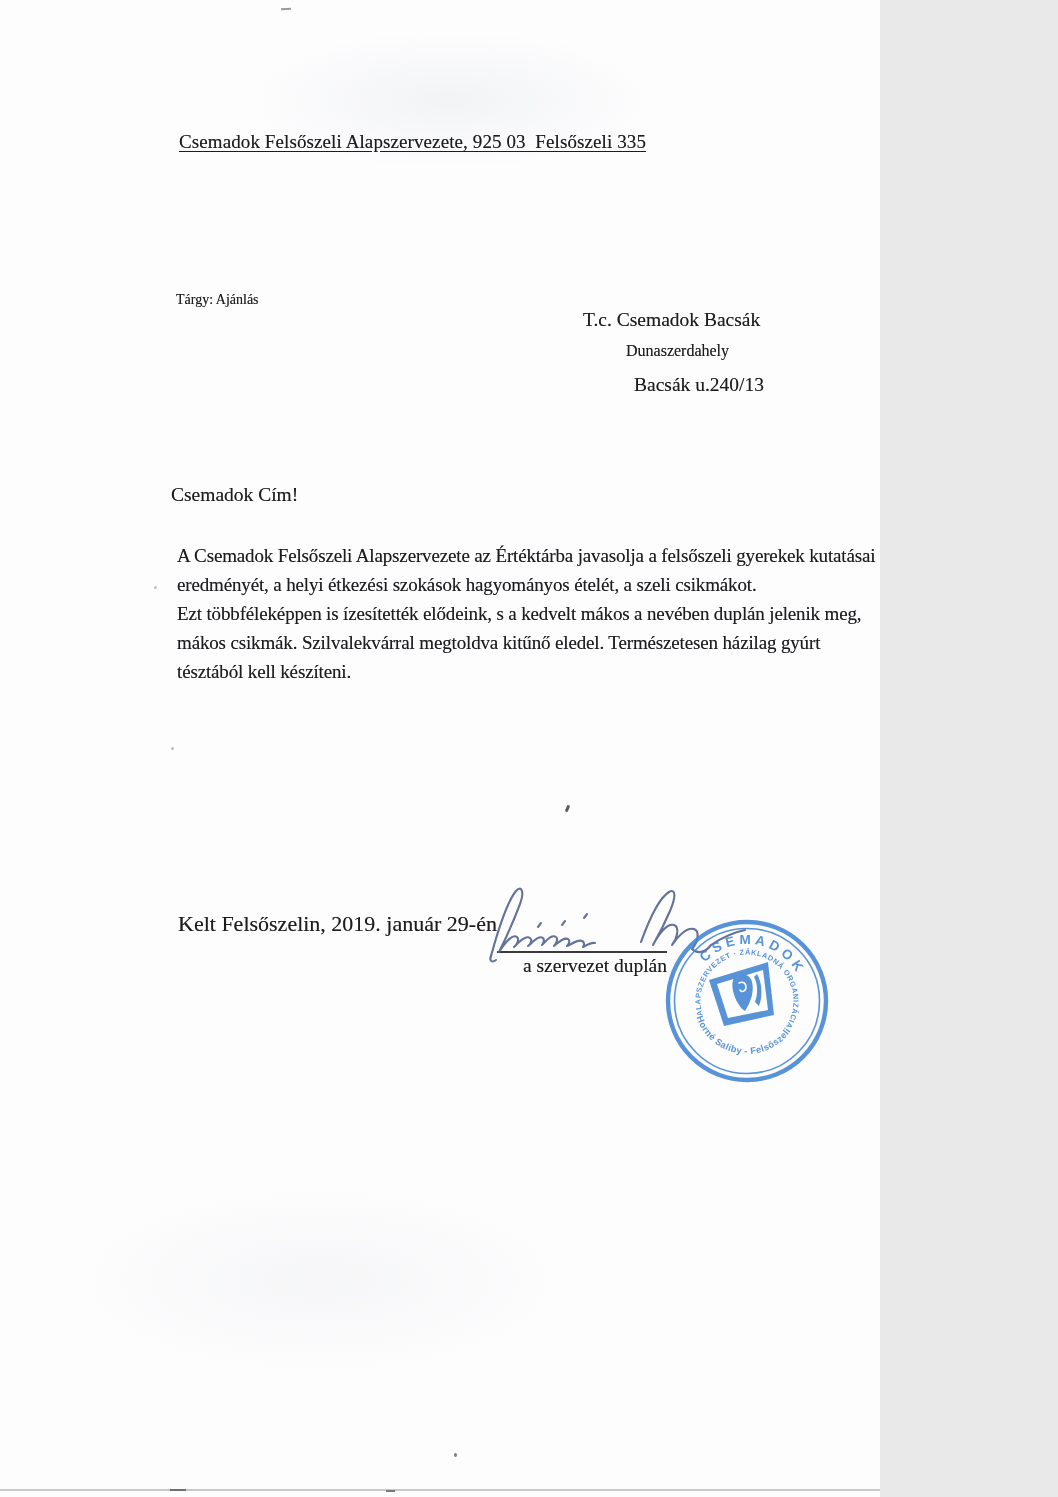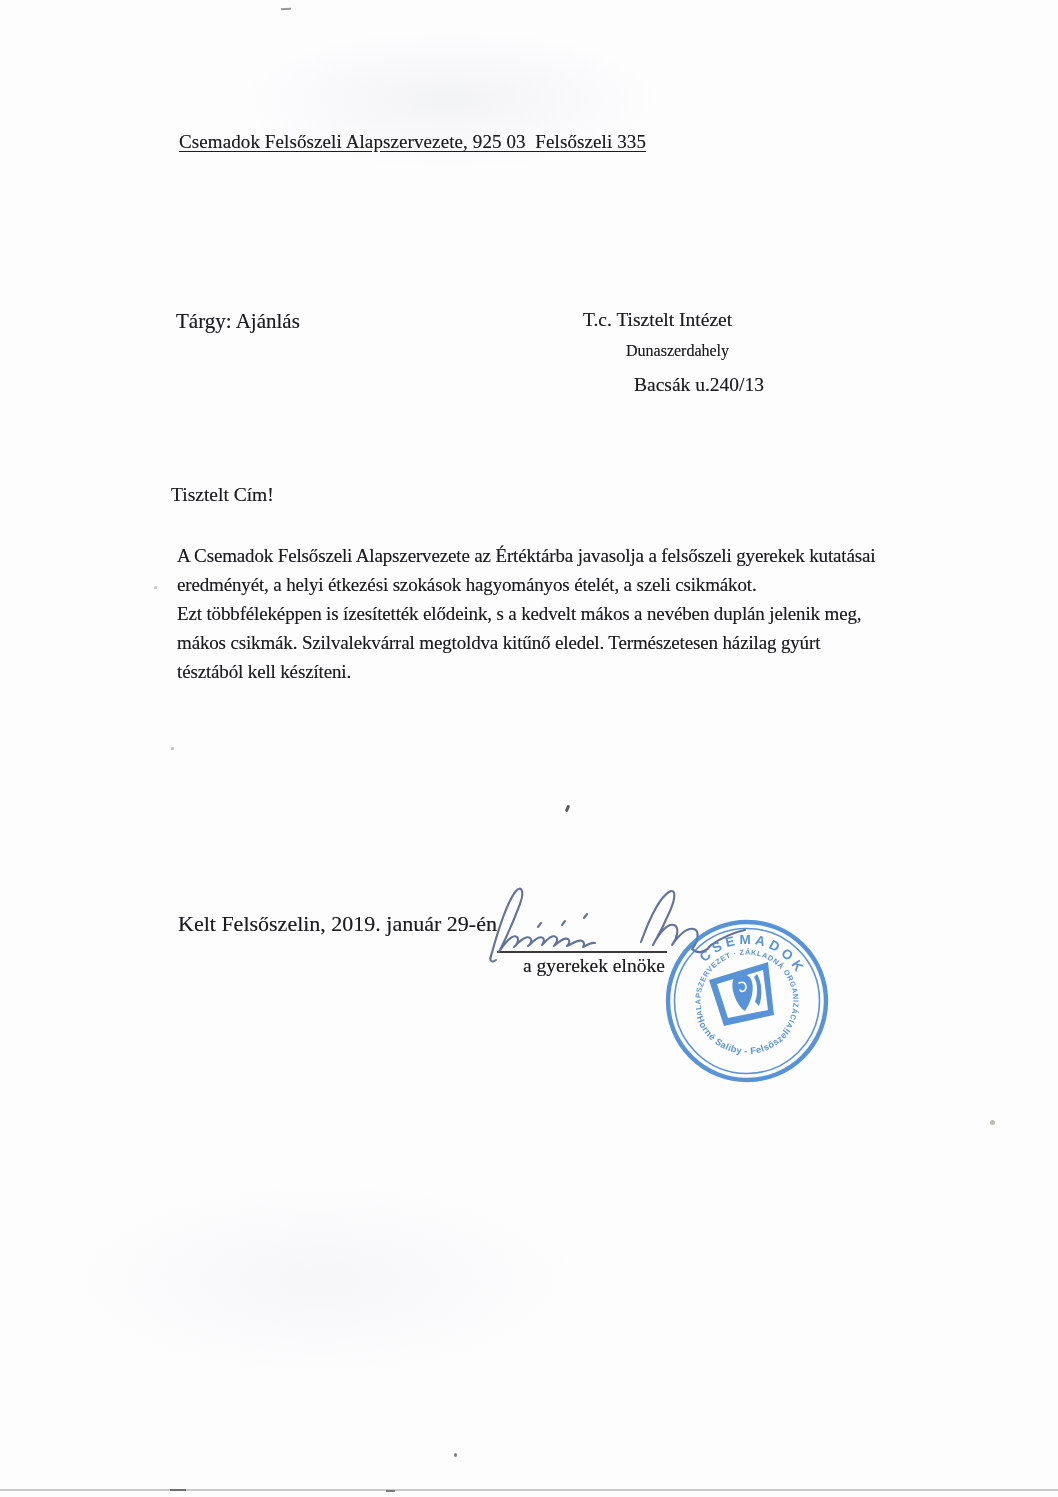--- a/index.html
+++ b/index.html
@@ -1,36 +1,36 @@
 <!DOCTYPE html>
 <html style="--stamp-blue: #4285d2; --signature-ink: #5b6a93; --text-ink: #1d1d20; --paper: #fdfdfe;"><head>
 <meta charset="utf-8">
 <style>
   html,body{margin:0;padding:0;background:#e9e9ea;}
   .page{
     position:relative;
-    width:1058px;height:1497px;
+    width:880px;height:1497px;
     background:var(--paper,#fdfdfe);
     font-family:"Liberation Serif","DejaVu Serif",serif;
     color:var(--text-ink,#1d1d20);
     overflow:hidden;
   }
   .t{
     position:absolute;
     white-space:pre;
     text-shadow:0 0 .5px rgba(30,30,35,.55);
   }
   .header-line{
     left:179px;top:131px;
     font-size:19px;
     text-decoration:underline;
     text-underline-offset:3px;
     letter-spacing:.1px;
   }
-  .subject{left:176px;top:309px;font-size:21px;}
+  .subject{left:176px;top:292px;font-size:14px;}
   .recip1{left:583px;top:309px;font-size:19.5px;}
   .recip2{left:626px;top:342px;font-size:16px;}
   .recip3{left:634px;top:374px;font-size:19.5px;}
   .salutation{left:171px;top:484px;font-size:19.5px;}
   .body-par{
     left:177px;top:541px;width:900px;
     font-size:19px;line-height:29px;
     white-space:pre-line;
     letter-spacing:-.15px;
   }
@@ -81,36 +81,36 @@
 
 <div class="page">
 
   <div class="blotch b1"></div>
   <div class="blotch b2"></div>
 
   <div class="t header-line">Csemadok Felsőszeli Alapszervezete, 925 03  Felsőszeli 335</div>
 
   <div class="t subject">Tárgy: Ajánlás</div>
 
-  <div class="t recip1">T.c. Tisztelt Intézet</div>
+  <div class="t recip1">T.c. Csemadok Bacsák</div>
   <div class="t recip2">Dunaszerdahely</div>
   <div class="t recip3">Bacsák u.240/13</div>
 
-  <div class="t salutation">Tisztelt Cím!</div>
+  <div class="t salutation">Csemadok Cím!</div>
 
   <div class="t body-par">A Csemadok Felsőszeli Alapszervezete az Értéktárba javasolja a felsőszeli gyerekek kutatásai
 eredményét, a helyi étkezési szokások hagyományos ételét, a szeli csikmákot.
 Ezt többféleképpen is ízesítették elődeink, s a kedvelt mákos a nevében duplán jelenik meg,
 mákos csikmák. Szilvalekvárral megtoldva kitűnő eledel. Természetesen házilag gyúrt
 tésztából kell készíteni.</div>
 
   <div class="t date-line">Kelt Felsőszelin, 2019. január 29-én</div>
 
   <div class="sig-line"></div>
-  <div class="t signer-role">a gyerekek elnöke</div>
+  <div class="t signer-role">a szervezet duplán</div>
 
   <svg class="signature-svg" viewBox="0 0 280 84" aria-hidden="true">
     <path class="sig-stroke" d="M 8,74 C 14,52 24,20 33,9 C 38,3 42,9 37,22 C 31,38 22,58 16,70 C 24,58 30,52 34,55 C 37,58 33,64 31,65 C 37,59 43,53 47,56 C 50,58 47,63 45,64 C 51,59 56,53 60,56 C 62,58 60,62 59,63 C 64,58 69,52 73,55 C 76,57 72,63 71,64 C 76,60 81,55 85,57 C 88,59 85,63 84,64 C 89,62 95,57 99,59 C 102,60 101,64 100,65 C 104,63 108,60 112,61"></path>
     <path class="sig-stroke" d="M 8,74 C 6,79 9,81 13,78"></path>
     <path class="sig-stroke" d="M 55,45 L 58,41"></path>
     <path class="sig-stroke" d="M 79,43 L 82,39"></path>
     <path class="sig-stroke" d="M 101,36 L 104,32"></path>
     <path class="sig-stroke" d="M 158,60 C 166,38 176,16 186,10 C 193,6 193,15 187,29 C 181,43 174,56 170,63 C 177,50 185,41 191,43 C 197,45 194,57 189,63 C 196,53 204,45 211,47 C 217,49 215,60 209,67 C 214,72 222,71 228,63 C 240,55 252,50 262,48"></path>
   </svg>
 

